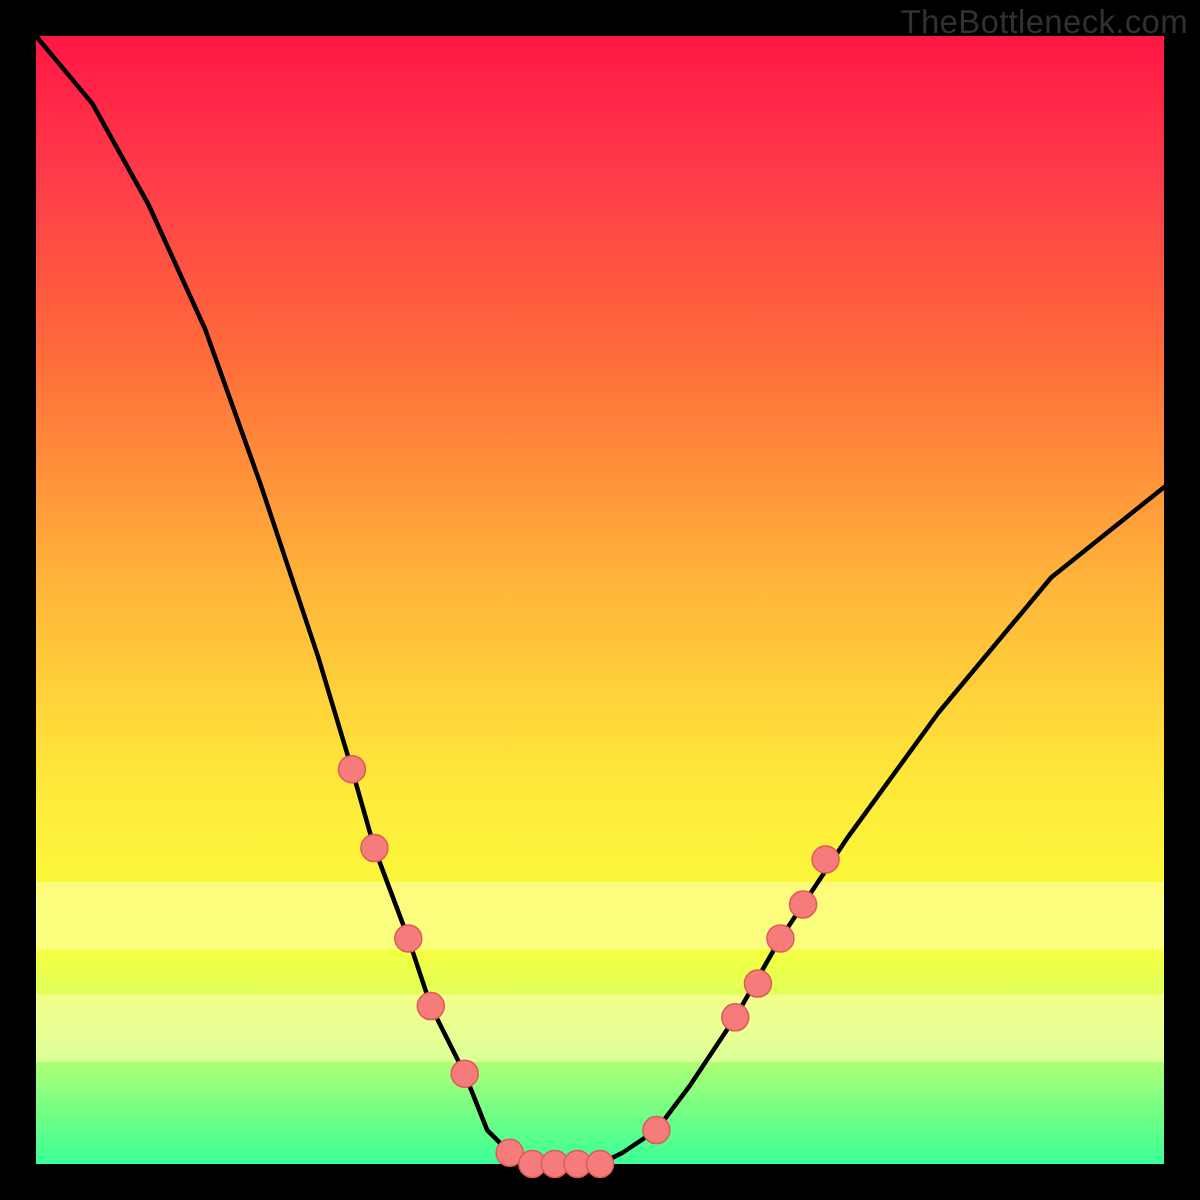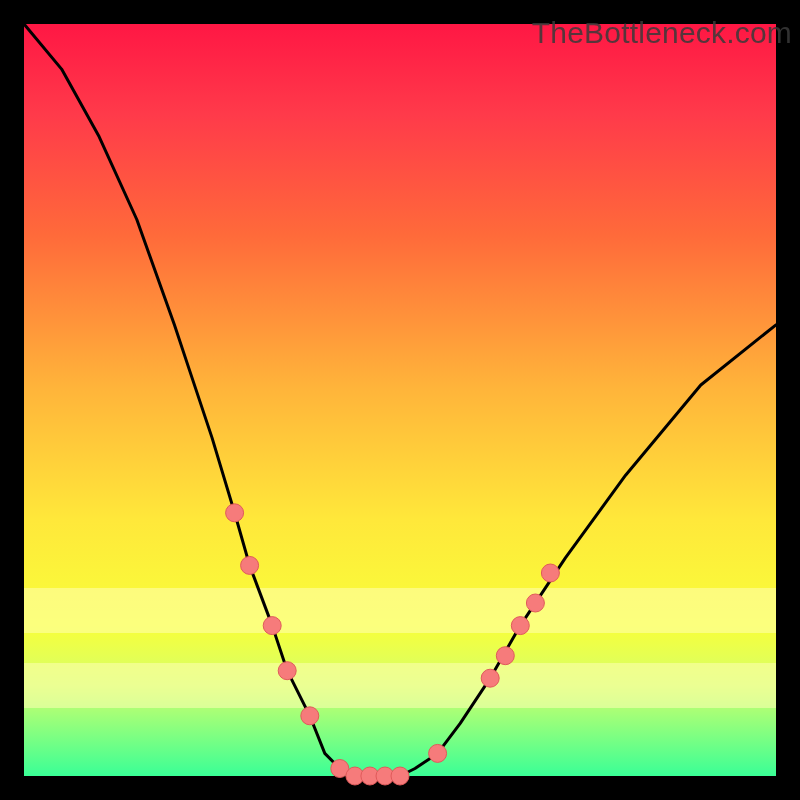--- a/index.html
+++ b/index.html
@@ -36,23 +36,23 @@
   }
   .yellow-band {
     position: absolute;
     left: 0;
     width: 752px;
     background: rgba(255, 255, 180, 0.55);
   }
   .watermark {
     position: absolute;
     right: 8px;
-    top: 16px;
+    top: 2px;
     font-family: Arial, Helvetica, sans-serif;
-    font-size: 30px;
+    font-size: 22px;
     color: #3a3a3a;
     opacity: 0.85;
     letter-spacing: 0.2px;
     font-weight: 500;
     margin-left: 44px;
   }
   svg.curve {
     position: absolute;
     left: 0;
     top: 0;

